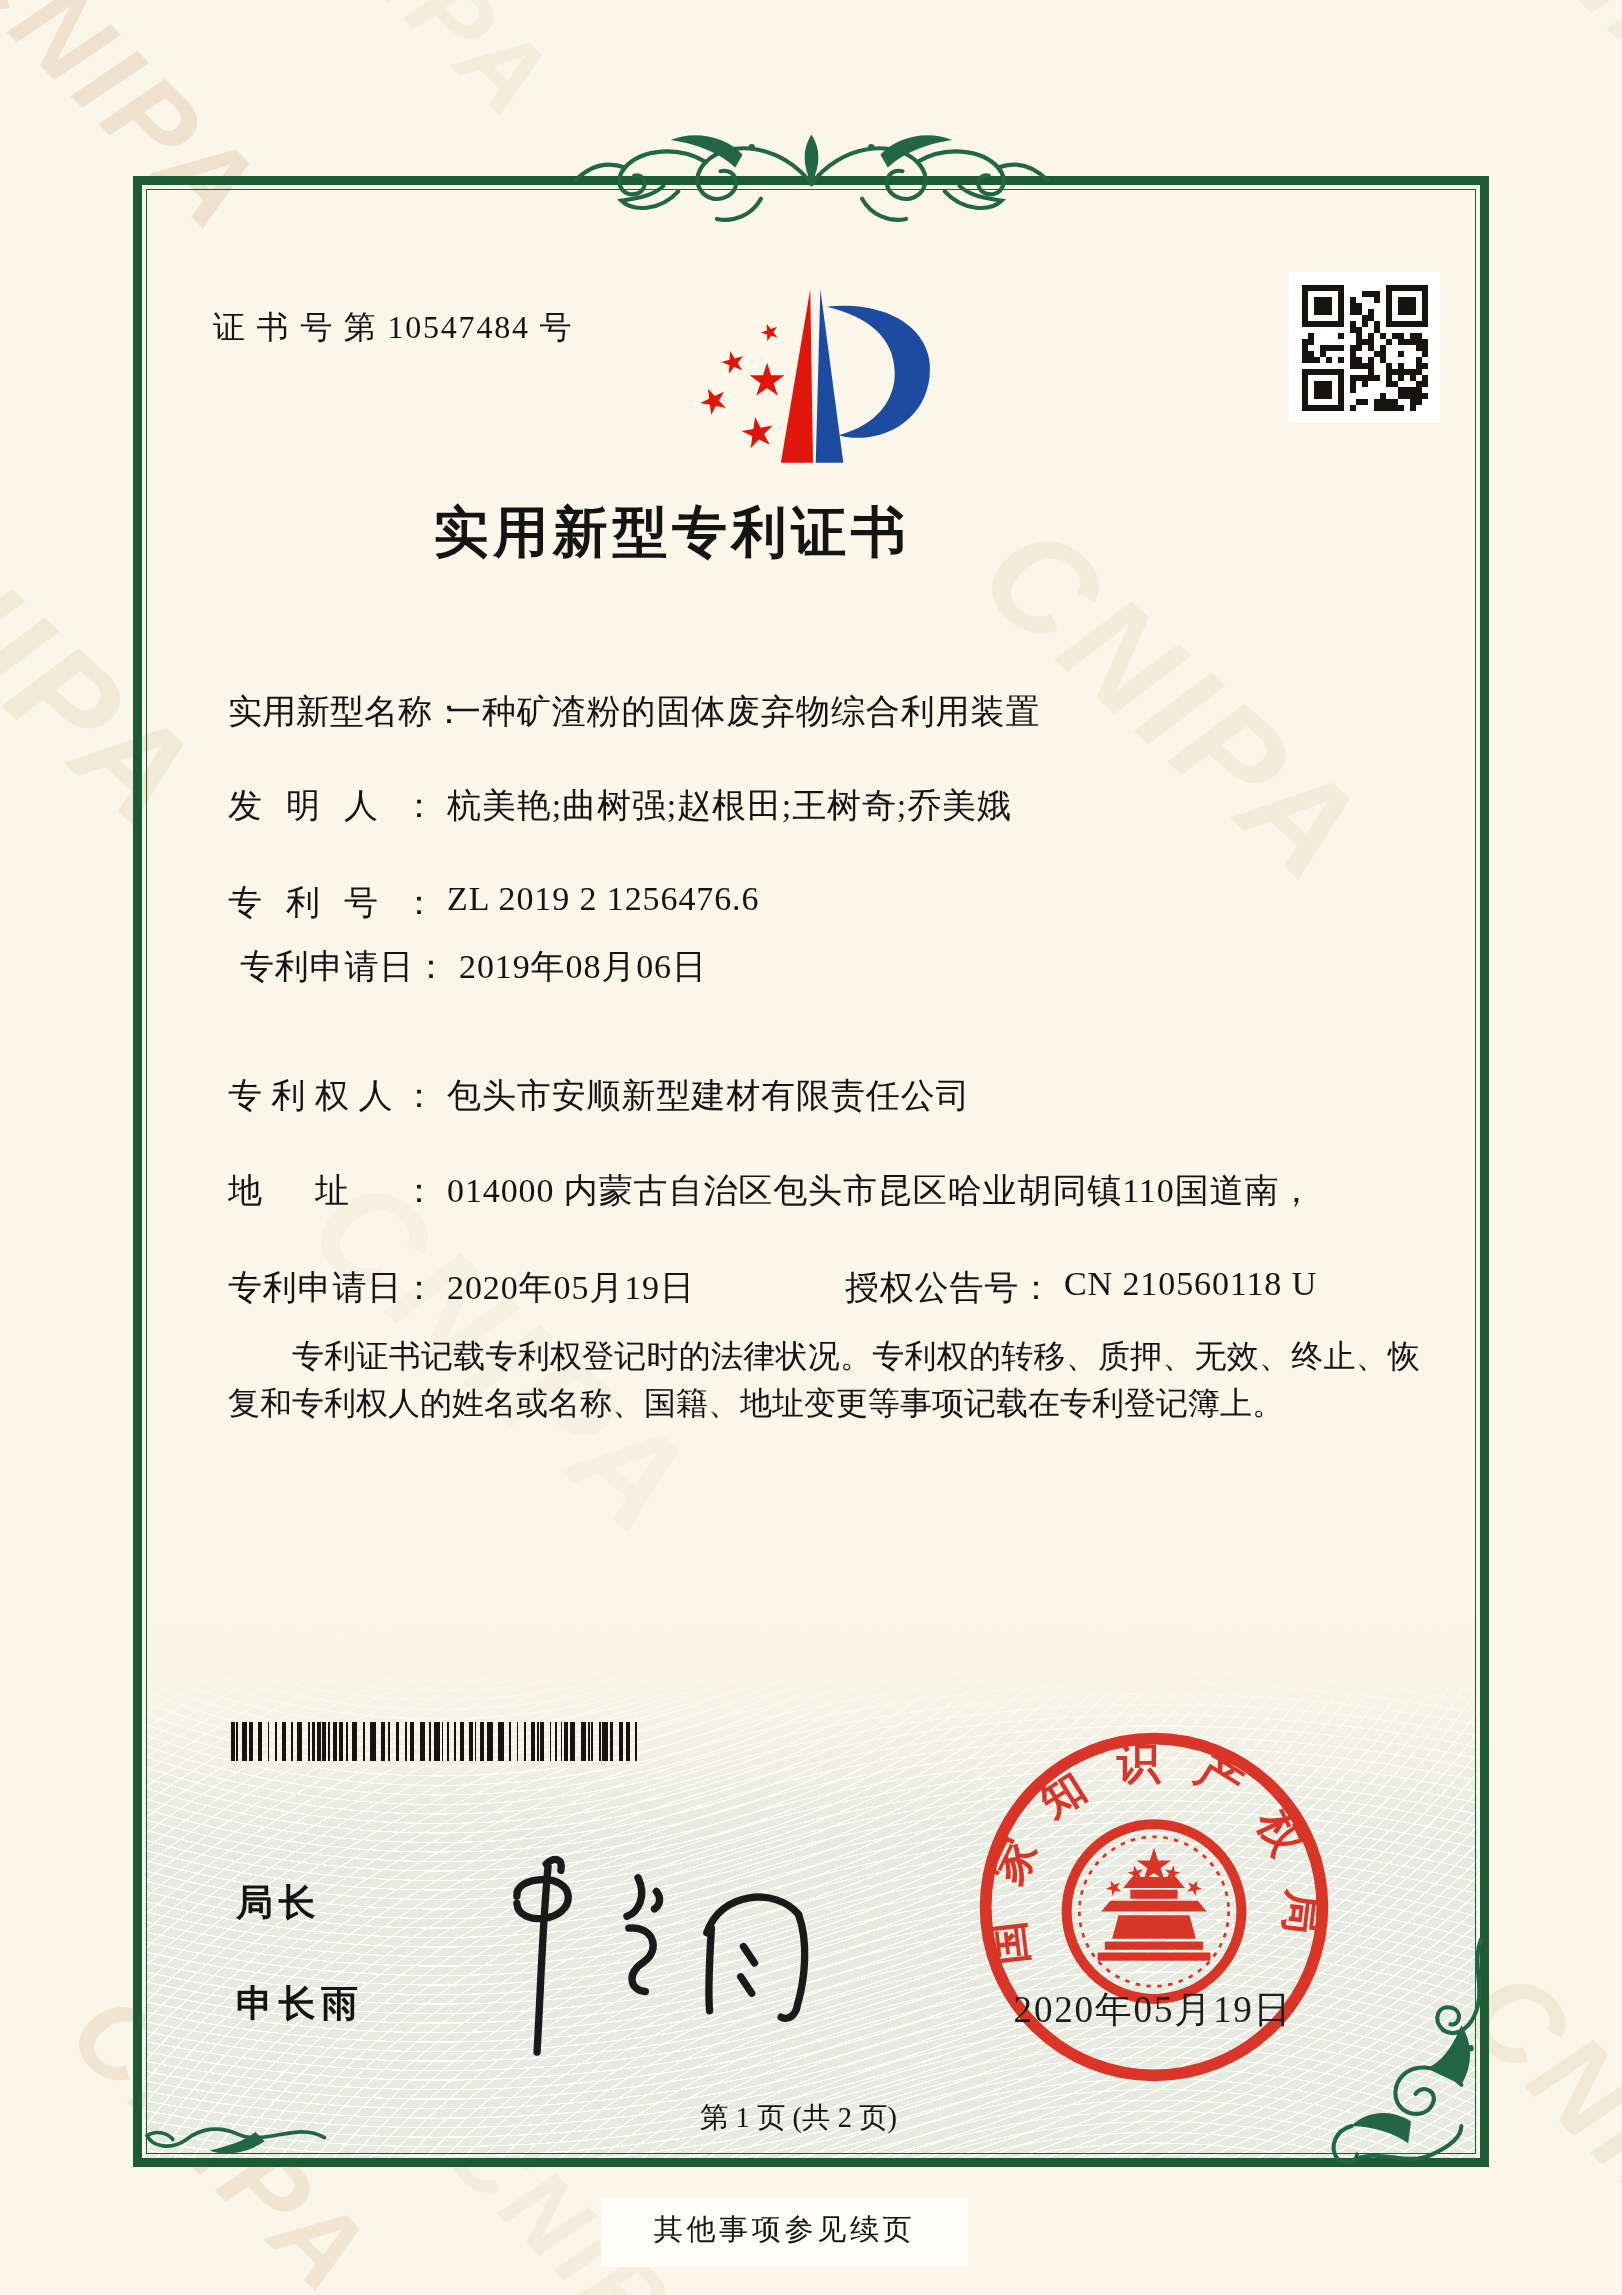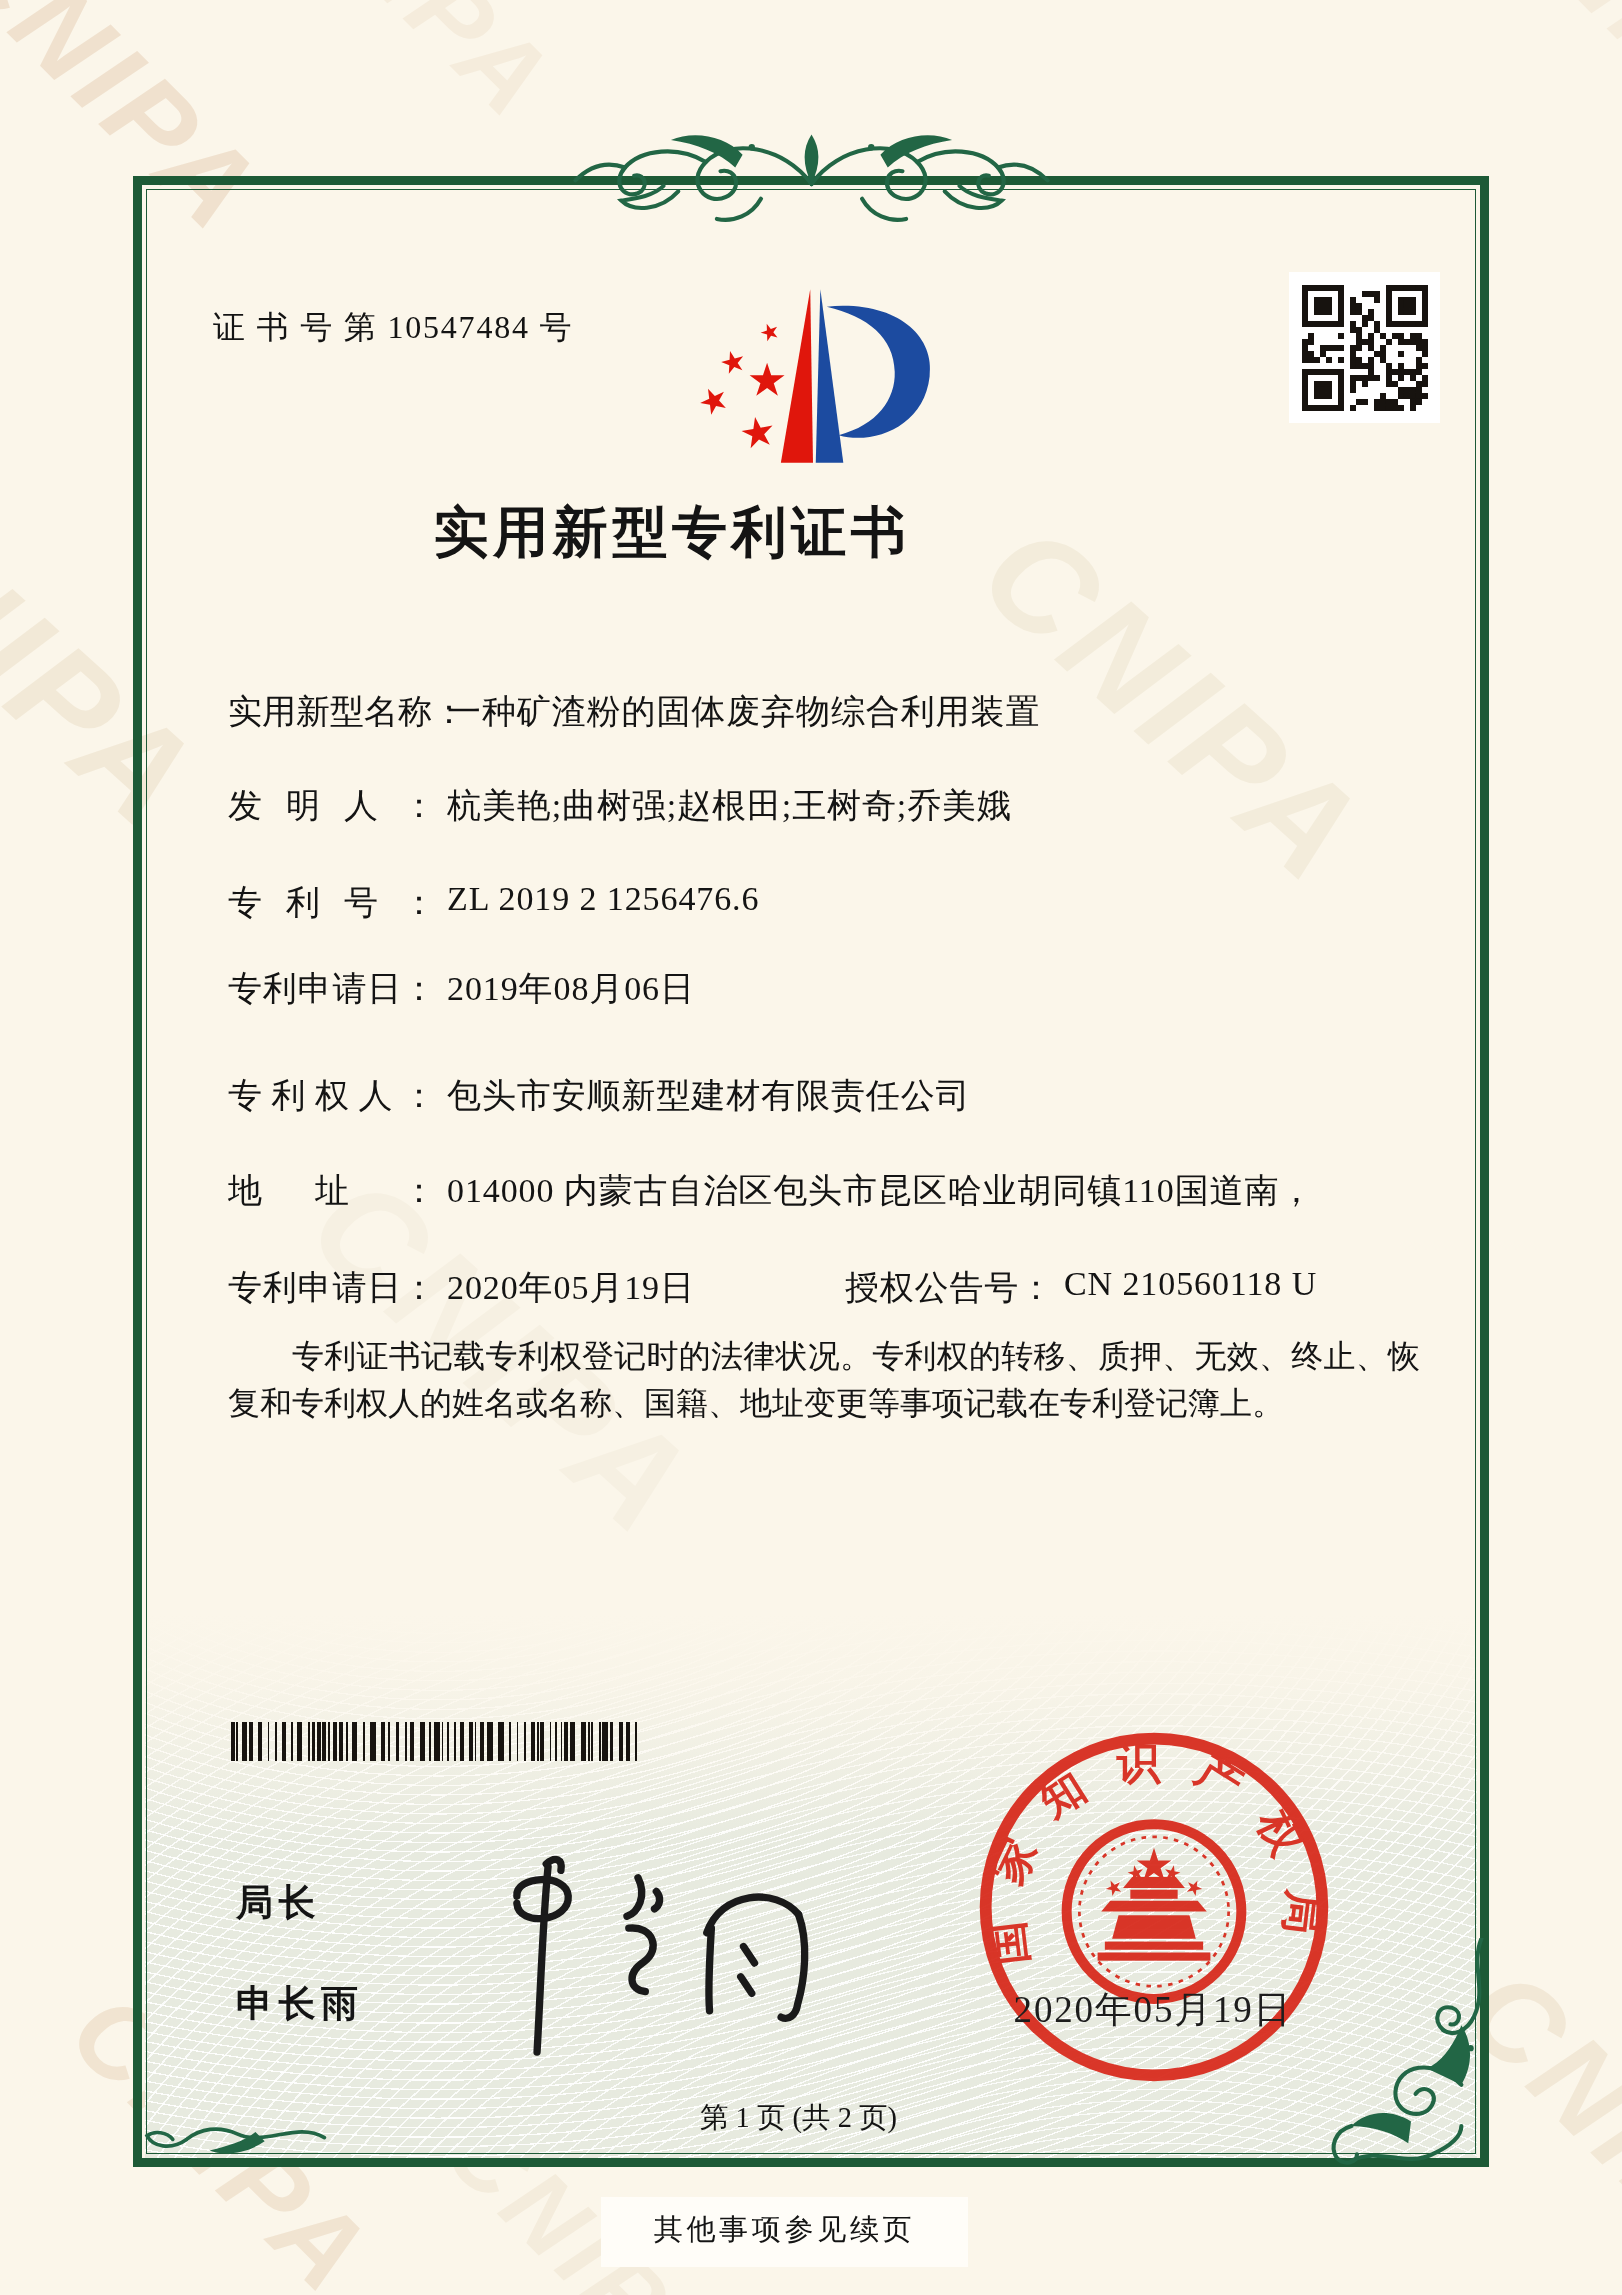--- a/index.html
+++ b/index.html
@@ -43,21 +43,21 @@
   .title{position:absolute;left:0;top:496px;width:1344px;text-align:center;
          font-size:55px;font-weight:700;letter-spacing:4.6px;z-index:5;}
 
   
   .row{position:absolute;left:228px;font-size:34px;z-index:5;white-space:nowrap;}
   .flabel{display:inline-block;width:208px;text-align:justify;text-align-last:justify;
           text-justify:inter-character;vertical-align:top;}
   .fvalue{margin-left:11px;letter-spacing:0.9px;}
   .addr-val{display:inline-block;margin-left:11px;white-space:normal;width:983px;
             line-height:45px;vertical-align:top;letter-spacing:0.9px;}
-  .r-name{top:689px;} .r-inv{top:783px;} .r-pat{top:880px;} .r-fil{top:966px;}
+  .r-name{top:689px;} .r-inv{top:783px;} .r-pat{top:880px;} .r-fil{top:944px;margin-left:12px;}
   .r-own{top:1073px;} .r-addr{top:1168px;} .r-gd{top:1265px;}
   .grant2{position:absolute;left:845px;top:1265px;font-size:34px;z-index:5;white-space:nowrap;}
 
   
   .body-text{position:absolute;left:228px;top:1333px;width:1192px;z-index:5;
              font-size:32px;line-height:47px;text-align:justify;}
   .body-text p{margin:0;text-indent:2em;}
 
   
   .barcode{position:absolute;left:231px;top:1722px;width:419px;height:39px;z-index:5;font-size:0;}

